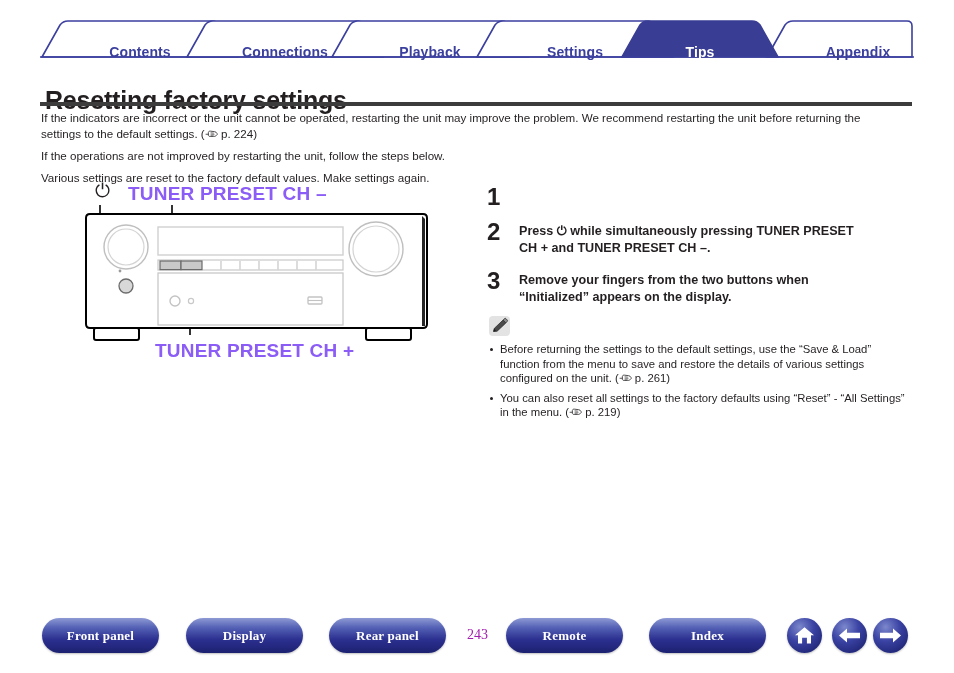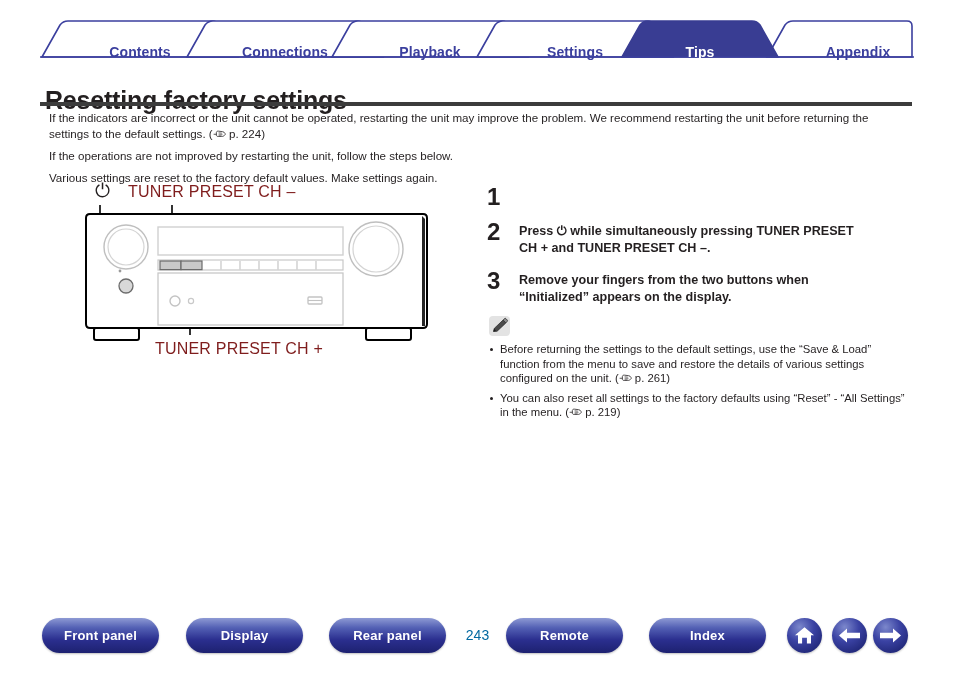--- a/index.html
+++ b/index.html
@@ -60,21 +60,21 @@
   
   .intro {
     position: absolute;
     left: 41px;
     top: 110px;
     width: 835px;
     font-size: 11.6px;
     line-height: 16px;
     color: #231f20;
   }
-  .intro p { margin: 0 0 0 8px; }
+  .intro p { margin: 0 0 0 0; }
   .intro p + p { margin-top: 6px; }
 
   .ref-icon {
     display: inline-block;
     position: relative;
     top: 1px;
     width: 13px;
     height: 10px;
     vertical-align: baseline;
   }
@@ -82,23 +82,23 @@
   
   .device-fig {
     position: absolute;
     left: 78px;
     top: 183px;
     width: 400px;
     height: 180px;
   }
   .dev-caption {
     position: absolute;
-    font-size: 16px;
-    font-weight: normal;
-    color: #7f1d1d;
+    font-size: 19px;
+    font-weight: bold;
+    color: #8b5cf6;
     white-space: nowrap;
     letter-spacing: .2px;
   }
   .cap-minus { left: 50px; top: 0px; }
   .cap-plus  { left: 77px; top: 157px; }
   .power-glyph {
     position: absolute;
     left: 17px;
     top: -2px;
     font-size: 19px;
@@ -174,20 +174,21 @@
     background: #231f20;
   }
 
   
   .bottombar {
     position: absolute;
     left: 0;
     top: 618px;
     width: 954px;
     height: 40px;
+    font-family: Liberation Serif, serif;
   }
   .pill {
     position: absolute;
     top: 0;
     height: 35px;
     border-radius: 18px;
     background: linear-gradient(to bottom, #8e9ad4 0%, #5360b4 28%, #2b2f8f 62%, #1d2170 100%);
     color: #ffffff;
     font-size: 13px;
     font-weight: bold;
@@ -198,21 +199,21 @@
     letter-spacing: .2px;
   }
   .pageno {
     position: absolute;
     top: 9px;
     left: 455px;
     width: 45px;
     text-align: center;
     font-size: 14px;
     font-weight: normal;
-    color: #0369a1;
+    color: #a21caf;
   }
   .circ {
     position: absolute;
     top: 0;
     width: 35px;
     height: 35px;
     border-radius: 50%;
     background: radial-gradient(circle at 36% 26%, #7c88cc 0%, #3a42a3 42%, #141a63 100%);
     display: flex;
     align-items: center;

